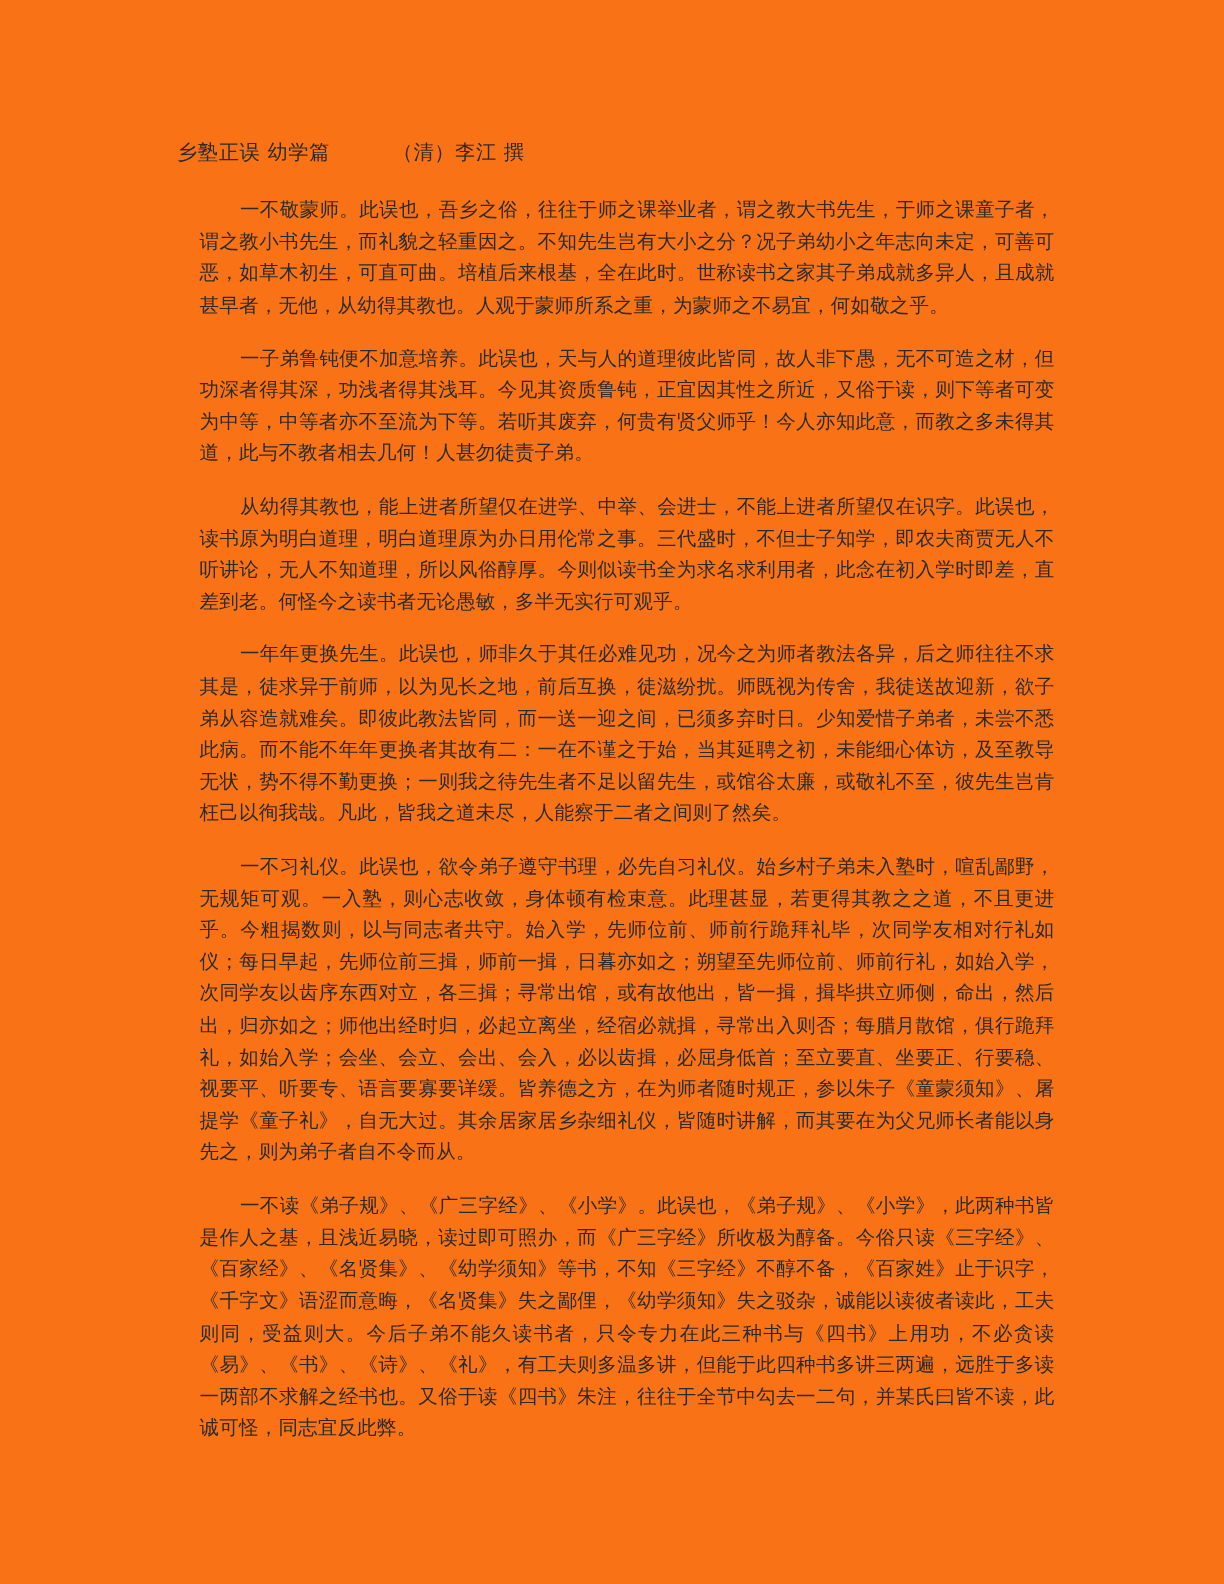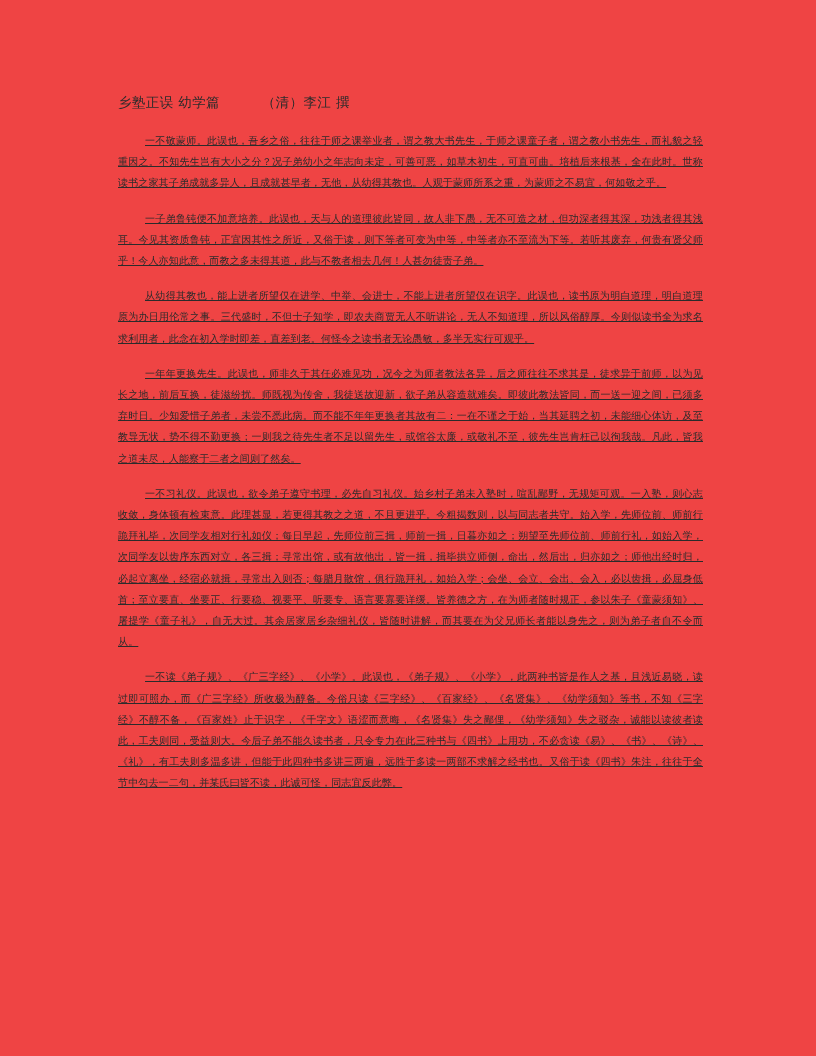--- a/index.html
+++ b/index.html
@@ -12,21 +12,21 @@
     height: 1056px;
     overflow: hidden;
     font-family: "DejaVu Serif", "Liberation Serif", serif;
     color: #2b2b2b;
     -webkit-font-smoothing: antialiased;
   }
   .page {
     position: relative;
     width: 816px;
     height: 1056px;
-    background: #ef4444;
+    background: #f97316;
     box-sizing: border-box;
   }
   .content {
     position: absolute;
     left: 118px;
     top: 92px;
     width: 585px;
   }
   .doc-header {
     font-size: 13.5px;
@@ -38,31 +38,30 @@
   }
   .section-heading {
     font-size: 13.5px;
     line-height: 21px;
     letter-spacing: 0.4px;
     color: #2b2b2b;
     margin: 0 0 18px 0;
     padding-left: 27px;
   }
   .para {
-    font-size: 10px;
+    font-size: 13px;
     line-height: 21.2px;
     letter-spacing: 0.15px;
     color: #2b2b2b;
-    margin: 0 0 14px 0;
+    margin: 0 0 14px 15px;
     text-indent: 27px;
     text-align: justify;
     text-justify: inter-character;
     word-break: break-all;
     hyphens: none;
-    text-decoration: underline;
   }
   .para:last-child {
     margin-bottom: 0;
   }
 </style>
 </head>
 <body>
 
 <div class="page">
   <div class="content">

